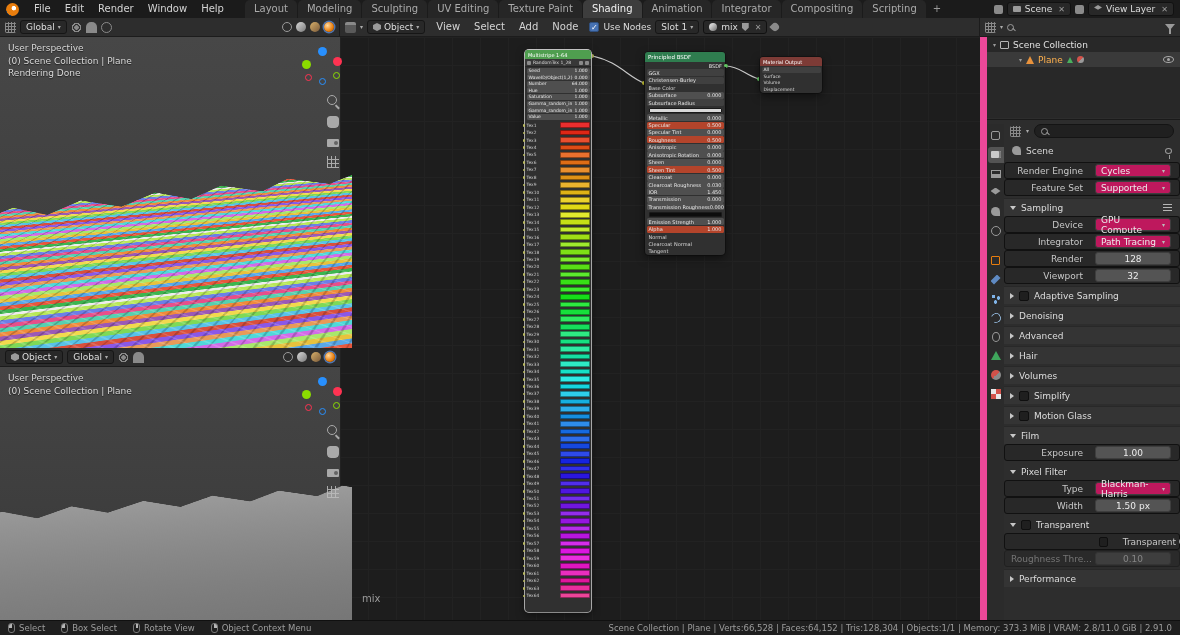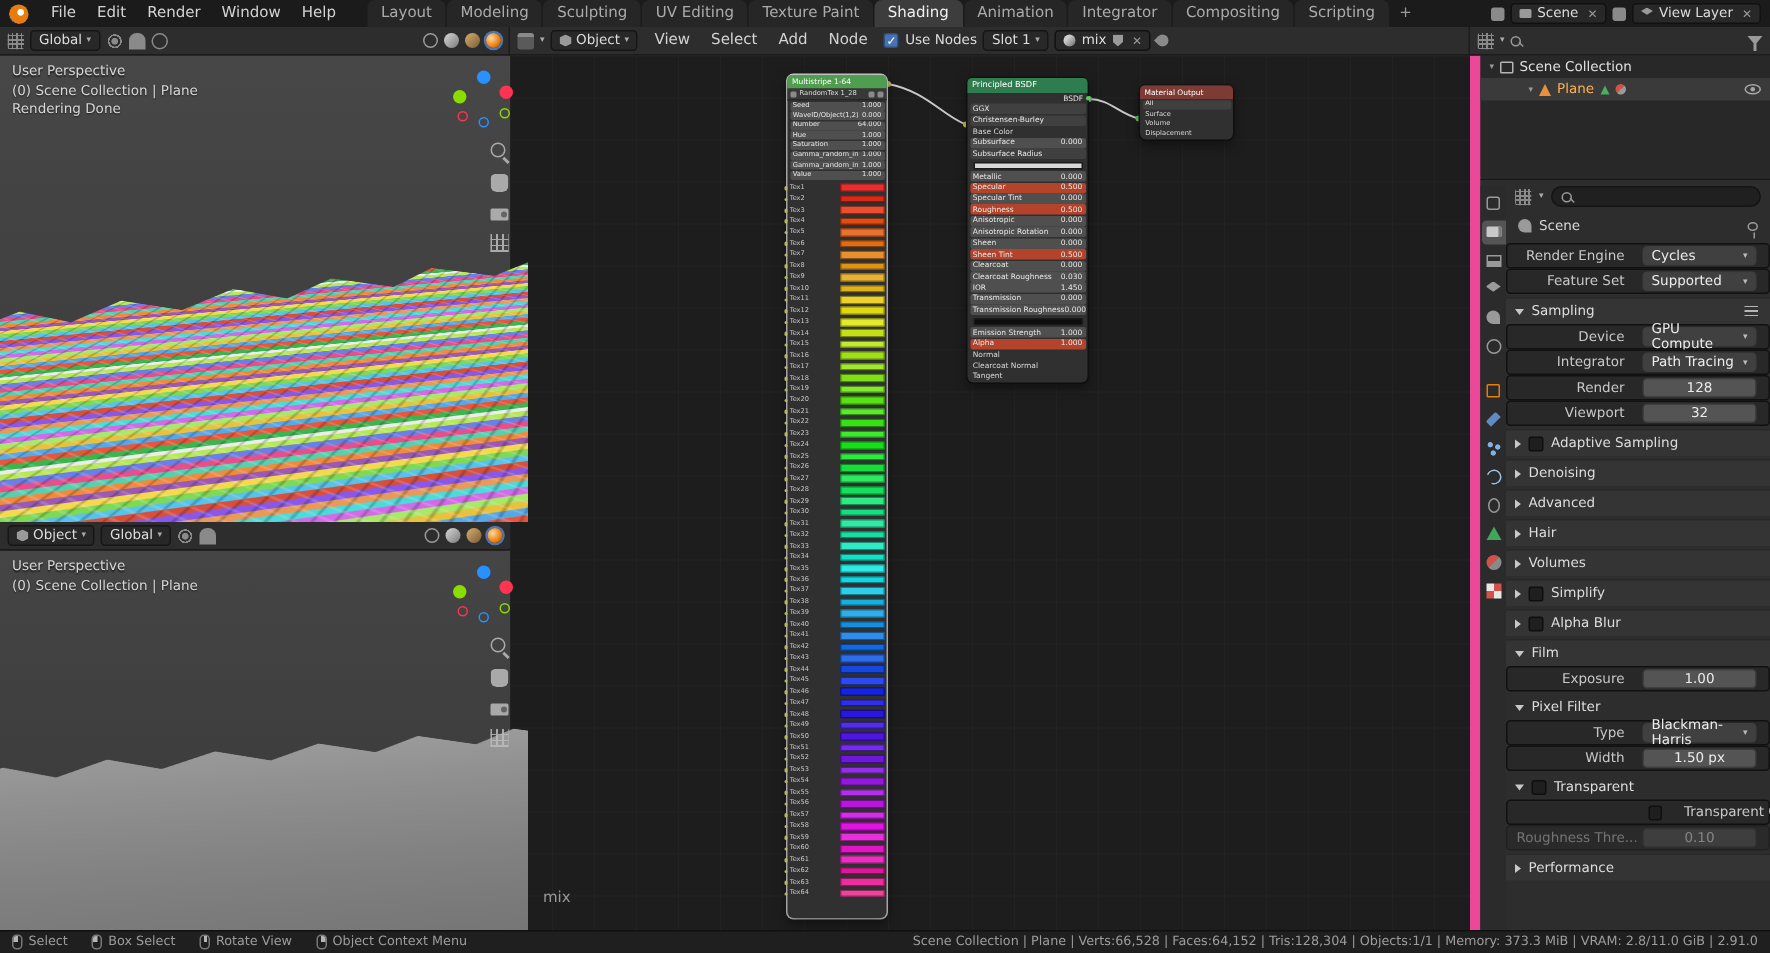--- a/index.html
+++ b/index.html
@@ -185,21 +185,21 @@
   .prow.header .disc, .prow.subheader .disc { display:inline-block; }
   .prow.open .disc { border-left:3.5px solid transparent; border-right:3.5px solid transparent; border-top:4.5px solid #c8c8c8; }
   .prow.closed .disc { border-top:3.5px solid transparent; border-bottom:3.5px solid transparent; border-left:4.5px solid #c8c8c8; }
   .prow .chkbox { display:none; margin-right:5px; }
   .prow.check .chkbox { display:inline-block; }
   .prow .plabel { white-space:nowrap; overflow:hidden; }
   .prow.header .plabel, .prow.subheader .plabel { flex:1; }
   .prow.field .plabel { width:80px; text-align:right; padding-right:8px; flex:none; }
   .prow .pfield { display:none; }
   .prow.field .pfield { display:flex; align-items:center; flex:1; height:13px; background:#545454; border:1px solid #3e3e3e; border-radius:3px; padding:0 5px; color:#ececec; }
-  .prow.dropdown .pfield { background:#404040; }
+  .prow.dropdown .pfield { background:#be185d; }
   .prow.dropdown .pcaret { margin-left:auto; font-size:6px; color:#bbb; }
   .prow.number .pfield { justify-content:center; }
   .prow.checkfield .plabel { order:2; width:auto; text-align:left; padding:0 0 0 6px; }
   .prow.checkfield .chkbox { display:inline-block; order:1; margin-left:88px; }
   .prow.disabled { opacity:.45; }
   .prow .pmenu { display:none; margin-left:6px; width:9px; height:7px; background:repeating-linear-gradient(#b5b5b5 0 1px,transparent 1px 3px); }
   .prow.menu .pmenu { display:inline-block; }
 
   
   .statusbar { position:absolute; top:620px; left:0; right:0; height:15px; background:#1f1f1f; border-top:1px solid #101010; display:flex; align-items:center; padding:0 8px; font-size:8.5px; color:#9d9d9d; z-index:10; }
@@ -1138,21 +1138,21 @@
             <div class="prow header closed check off">
               <span class="disc"></span>
               <span class="chkbox cbx">✓</span>
               <span class="plabel">Simplify</span>
 
             </div>
 
             <div class="prow header closed check off">
               <span class="disc"></span>
               <span class="chkbox cbx">✓</span>
-              <span class="plabel">Alpha Blur</span>
+              <span class="plabel">Motion Glass</span>
 
             </div>
 
             <div class="prow header open">
               <span class="disc"></span>
 
               <span class="plabel">Film</span>
 
             </div>
 

